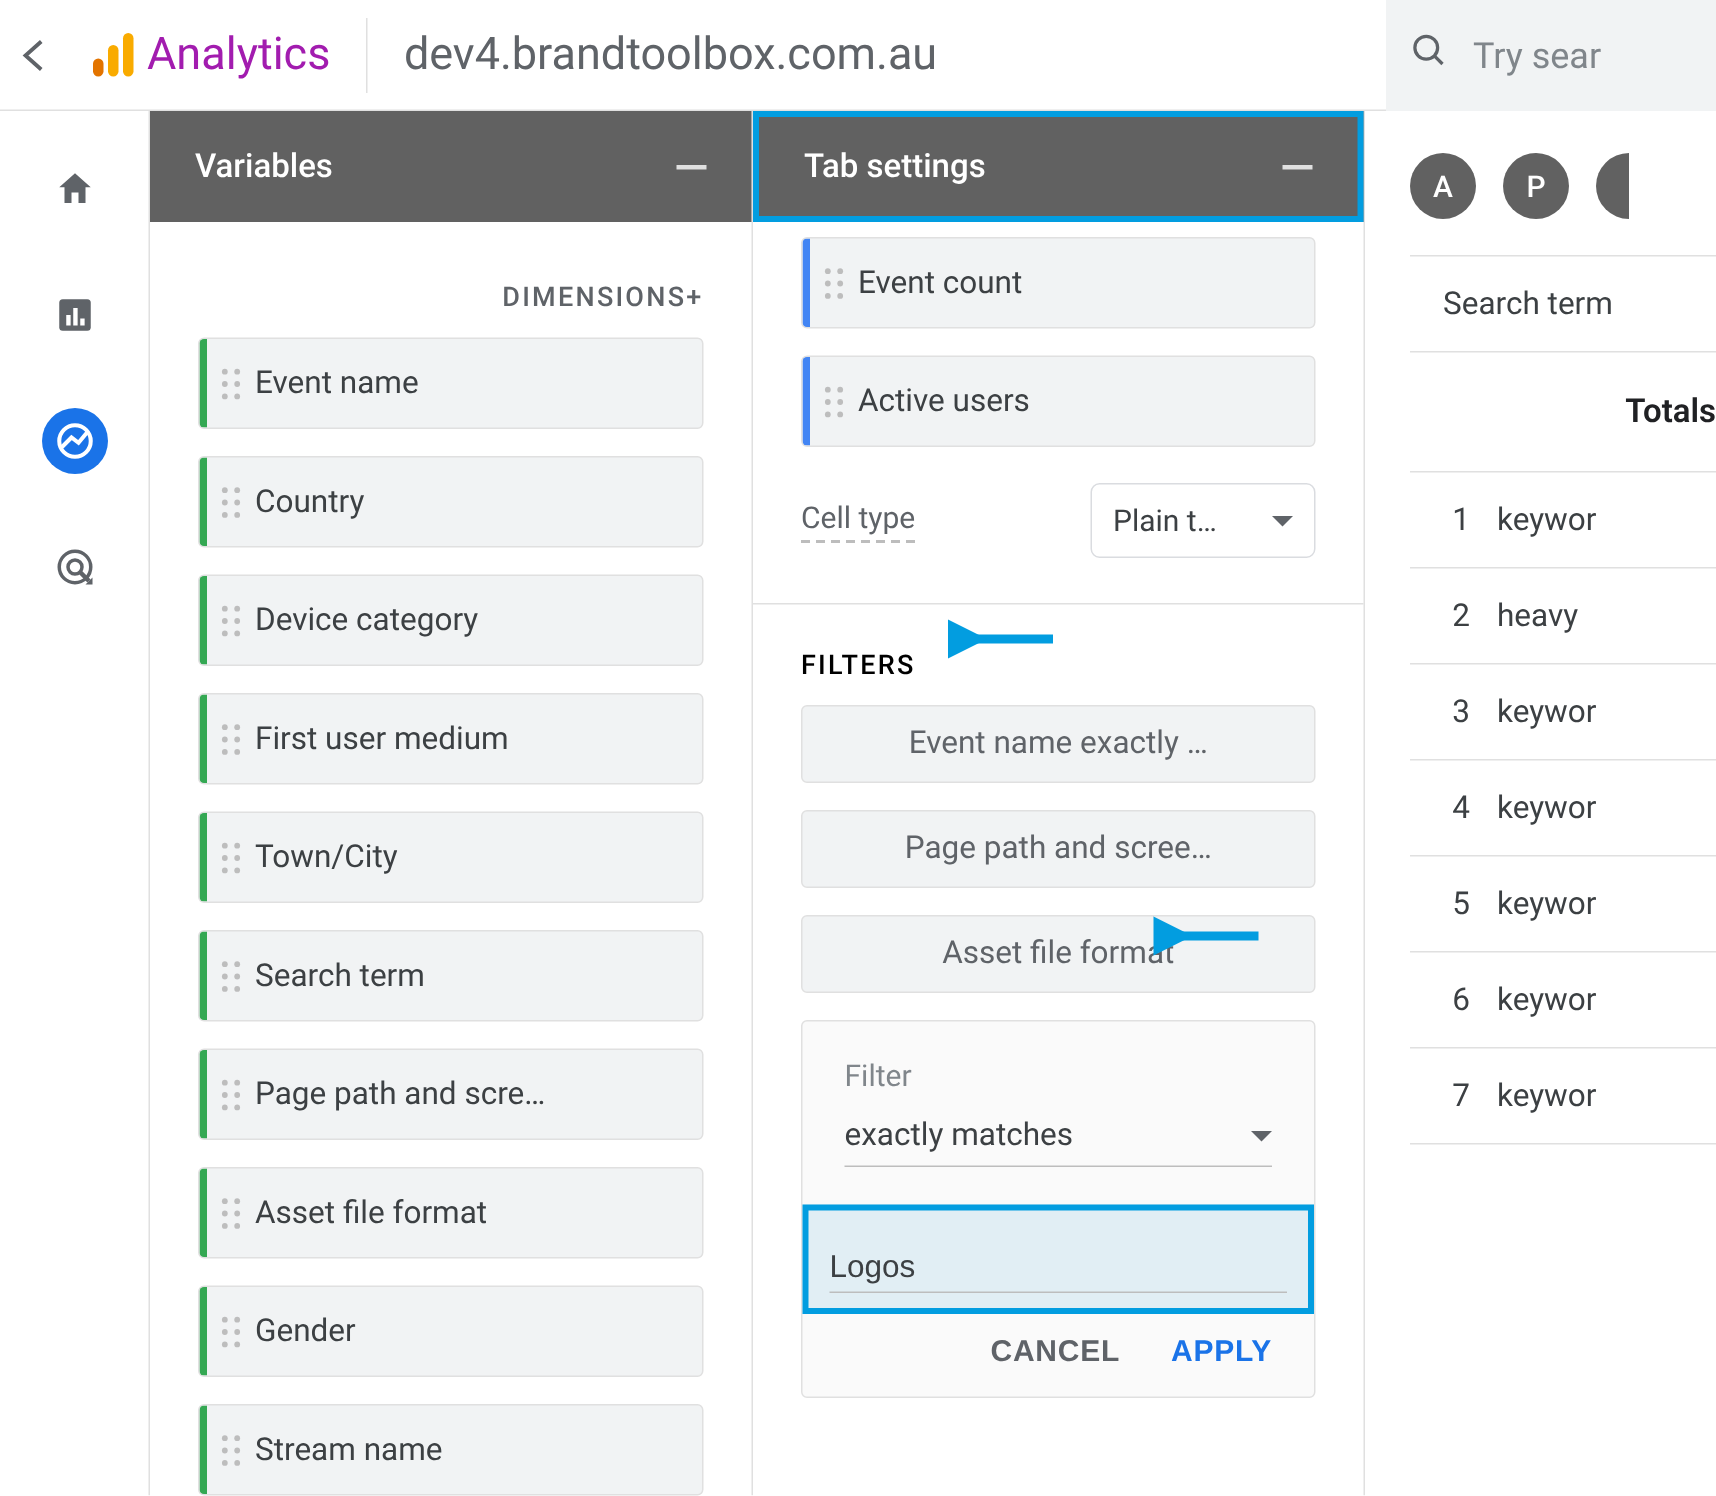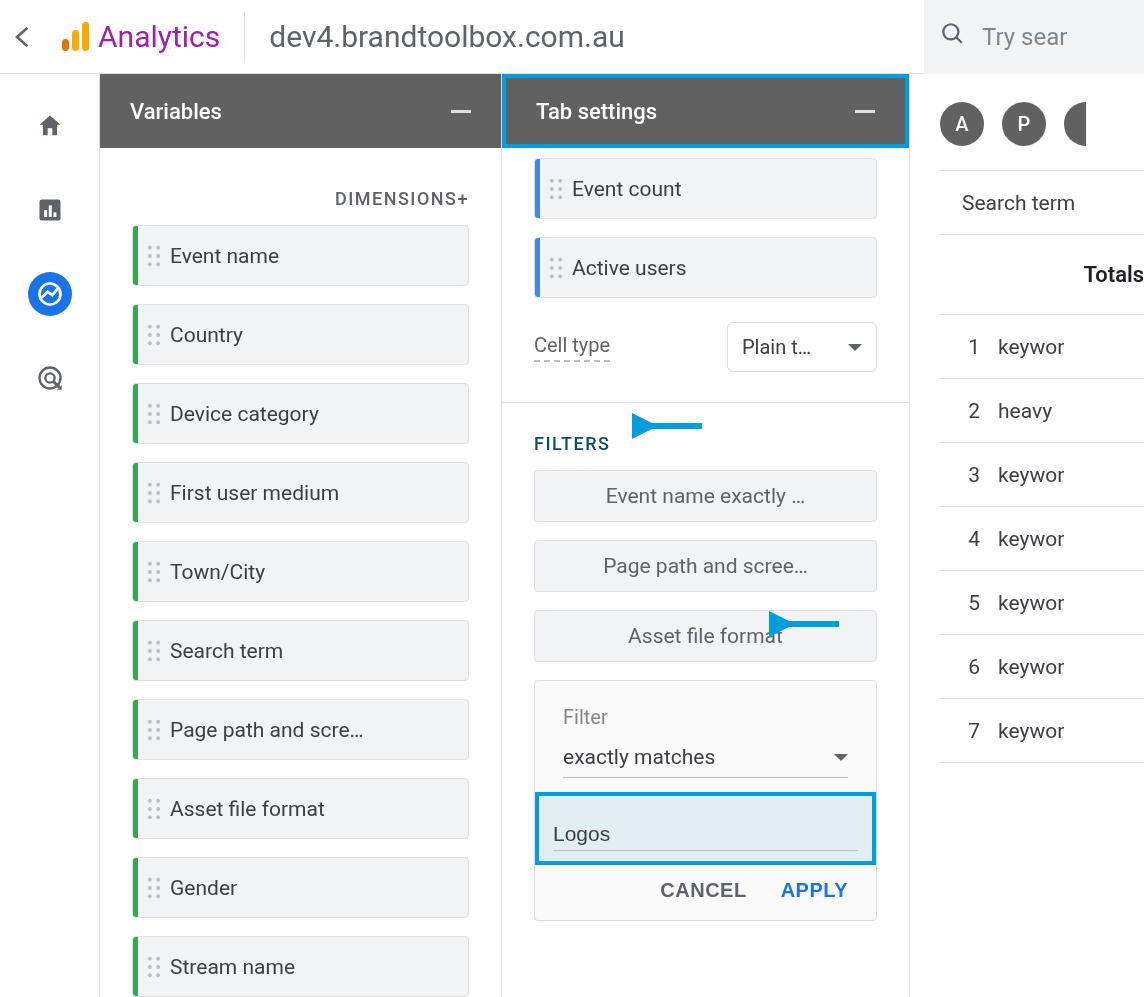--- a/index.html
+++ b/index.html
@@ -240,21 +240,21 @@
   .dropdown-arrow {
     width: 0; height: 0;
     border-left: 7px solid transparent;
     border-right: 7px solid transparent;
     border-top: 7px solid #5f6368;
   }
 
   .ts-section-header {
     font-size: 18px;
     letter-spacing: 1.5px;
-    color: #0c4a6e;
+    color: #000000;
     font-weight: 500;
     margin-top: 30px;
     margin-bottom: 16px;
     display: flex;
     align-items: center;
     gap: 20px;
   }
   .ts-divider { height:1px; background:#e0e0e0; margin: 0 -32px 16px -32px; }
 
   .filter-chip {
@@ -288,21 +288,21 @@
     font-size: 20px;
     color: #80868b;
     margin-bottom: 16px;
   }
   .match-select {
     display: flex;
     align-items: center;
     justify-content: space-between;
     border-bottom: 1px solid #bdbdbd;
     padding-bottom: 8px;
-    margin-bottom: 14px;
+    margin-bottom: 25px;
     cursor: pointer;
   }
   .match-select span {
     font-size: 21px;
     color: #3c4043;
   }
   .filter-value-box {
     border: 4px solid #029de0;
     background: #e1eef4;
     padding: 22px 14px 10px 14px;

